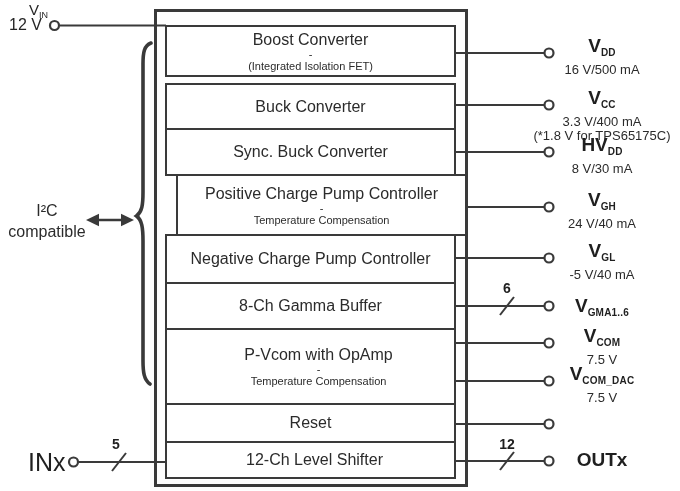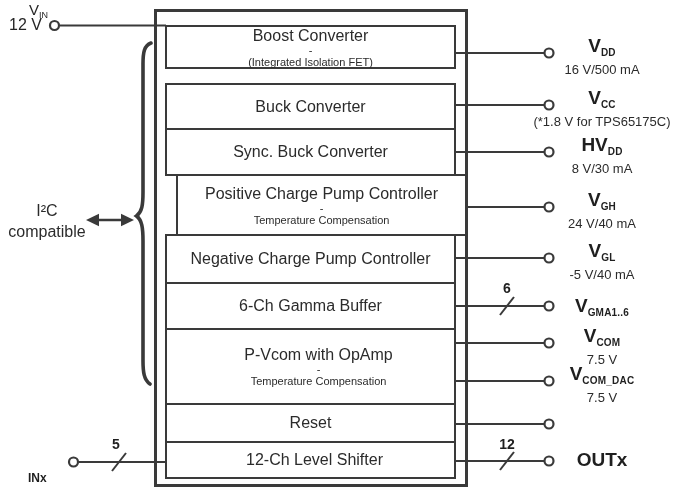--- a/index.html
+++ b/index.html
@@ -29,21 +29,21 @@
   .pline{font-size:13px;line-height:14px;color:#2b2b2b;white-space:nowrap;}
   .ovl{border-top:2px solid #1f1f1f;padding-top:0px;display:inline-block;line-height:18px;}
   .bus{
     position:absolute;width:24px;text-align:center;
     font-size:14px;font-weight:bold;color:#1f1f1f;
   }
   .vin-main{position:absolute;left:29px;top:2px;font-size:15px;line-height:16px;white-space:nowrap;}
   .vin-sub{font-size:9px;vertical-align:-3px;}
   .vin-val{position:absolute;left:9px;top:17px;width:38px;text-align:left;font-size:16px;line-height:15px;}
   .i2c{position:absolute;left:1px;top:200px;width:92px;text-align:center;font-size:16px;line-height:21px;color:#2b2b2b;}
-  .inx{position:absolute;left:28px;top:468px;font-size:12px;font-weight:bold;color:#1f1f1f;line-height:20px;}
+  .inx{position:absolute;left:28px;top:452px;font-size:25px;font-weight:normal;color:#1f1f1f;line-height:20px;}
 </style>
 </head>
 <body>
 
 <div class="canvas">
 
   <svg class="layer" viewBox="0 0 680 491" fill="none" stroke="#3a3a3a" stroke-width="2">
 
     <line x1="60" y1="25.5" x2="166" y2="25.5"></line>
     <line x1="79" y1="462" x2="166" y2="462"></line>
@@ -80,41 +80,41 @@
 
     <path stroke-width="3.6" stroke-linecap="round" d="M 151 43 C 144 45.5, 143 53, 143 64 L 143 192 C 143 205, 142 212, 136.5 216 C 142 220, 143 228, 143 241 L 143 361 C 143 372, 144 380, 150 384"></path>
 
     <line x1="97" y1="220" x2="123" y2="220" stroke-width="2.5"></line>
     <polygon points="86,220 99,213.8 99,226.2" fill="#3a3a3a" stroke="none"></polygon>
     <polygon points="134,220 121,213.8 121,226.2" fill="#3a3a3a" stroke="none"></polygon>
   </svg>
 
   <div class="outer-box"></div>
 
-  <div class="block" style="top:25px;height:44px;">
+  <div class="block" style="top:25px;height:52px;">
     <div class="bt">Boost Converter</div>
     <div class="bsep">-</div>
     <div class="bsub">(Integrated Isolation FET)</div>
   </div>
   <div class="block" style="top:83px;height:47px;">
     <div class="bt">Buck Converter</div>
   </div>
   <div class="block" style="top:128px;height:48px;">
     <div class="bt">Sync. Buck Converter</div>
   </div>
   <div class="block" style="top:174px;height:62px;margin-left:11px;">
     <div class="bt">Positive Charge Pump Controller</div>
     <div class="bsep">-</div>
     <div class="bsub">Temperature Compensation</div>
   </div>
   <div class="block" style="top:234px;height:50px;">
     <div class="bt">Negative Charge Pump Controller</div>
   </div>
   <div class="block" style="top:282px;height:48px;">
-    <div class="bt">6-Ch Gamma Buffer</div>
+    <div class="bt">8-Ch Gamma Buffer</div>
   </div>
   <div class="block" style="top:328px;height:77px;padding-left:16px;">
     <div class="bt">P-Vcom with OpAmp</div>
     <div class="bsep">-</div>
     <div class="bsub">Temperature Compensation</div>
   </div>
   <div class="block" style="top:403px;height:40px;">
     <div class="bt">Reset</div>
   </div>
   <div class="block" style="top:441px;height:38px;padding-left:8px;">
@@ -134,20 +134,21 @@
   <div class="inx">INx</div>
   <div class="bus" style="left:104px;top:436px;">5</div>
 
   <div class="port" style="top:36px;">
     <div class="pmain"><span>V</span><span class="psub">DD</span></div>
     <div class="pline">16 V/500 mA</div>
   </div>
 
   <div class="port" style="top:88px;">
     <div class="pmain"><span>V</span><span class="psub">CC</span></div>
+    <div class="pline">3.3 V/400 mA</div>
     <div class="pline">(*1.8 V for TPS65175C)</div>
   </div>
 
   <div class="port" style="top:135px;">
     <div class="pmain"><span>HV</span><span class="psub">DD</span></div>
     <div class="pline">8 V/30 mA</div>
   </div>
 
   <div class="port" style="top:190px;">
     <div class="pmain"><span>V</span><span class="psub">GH</span></div>

